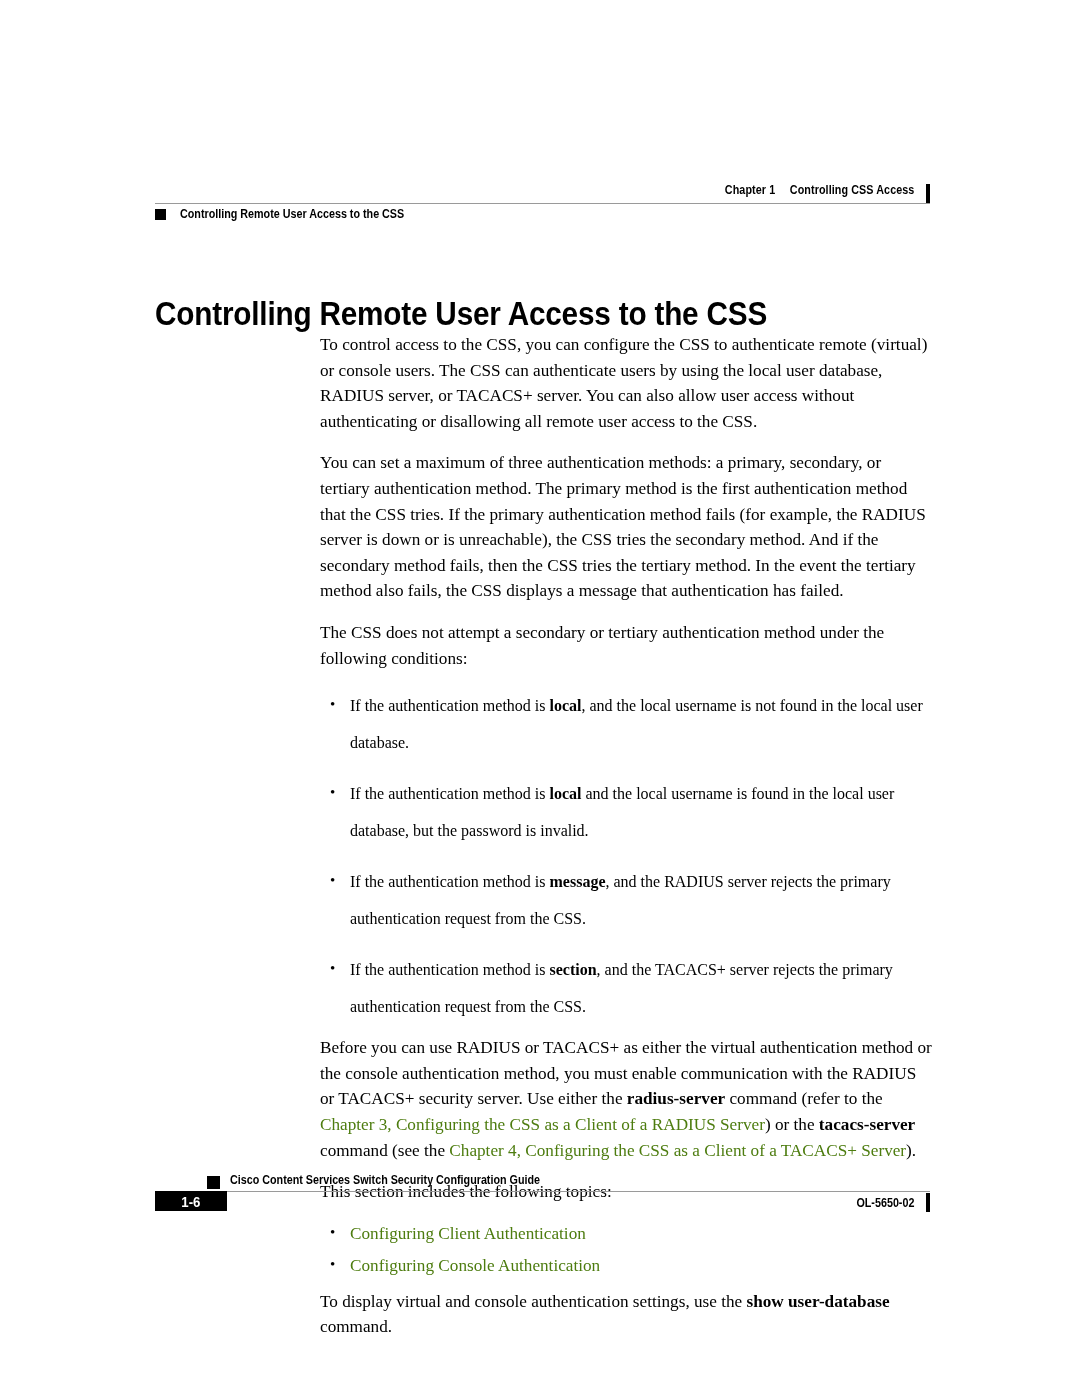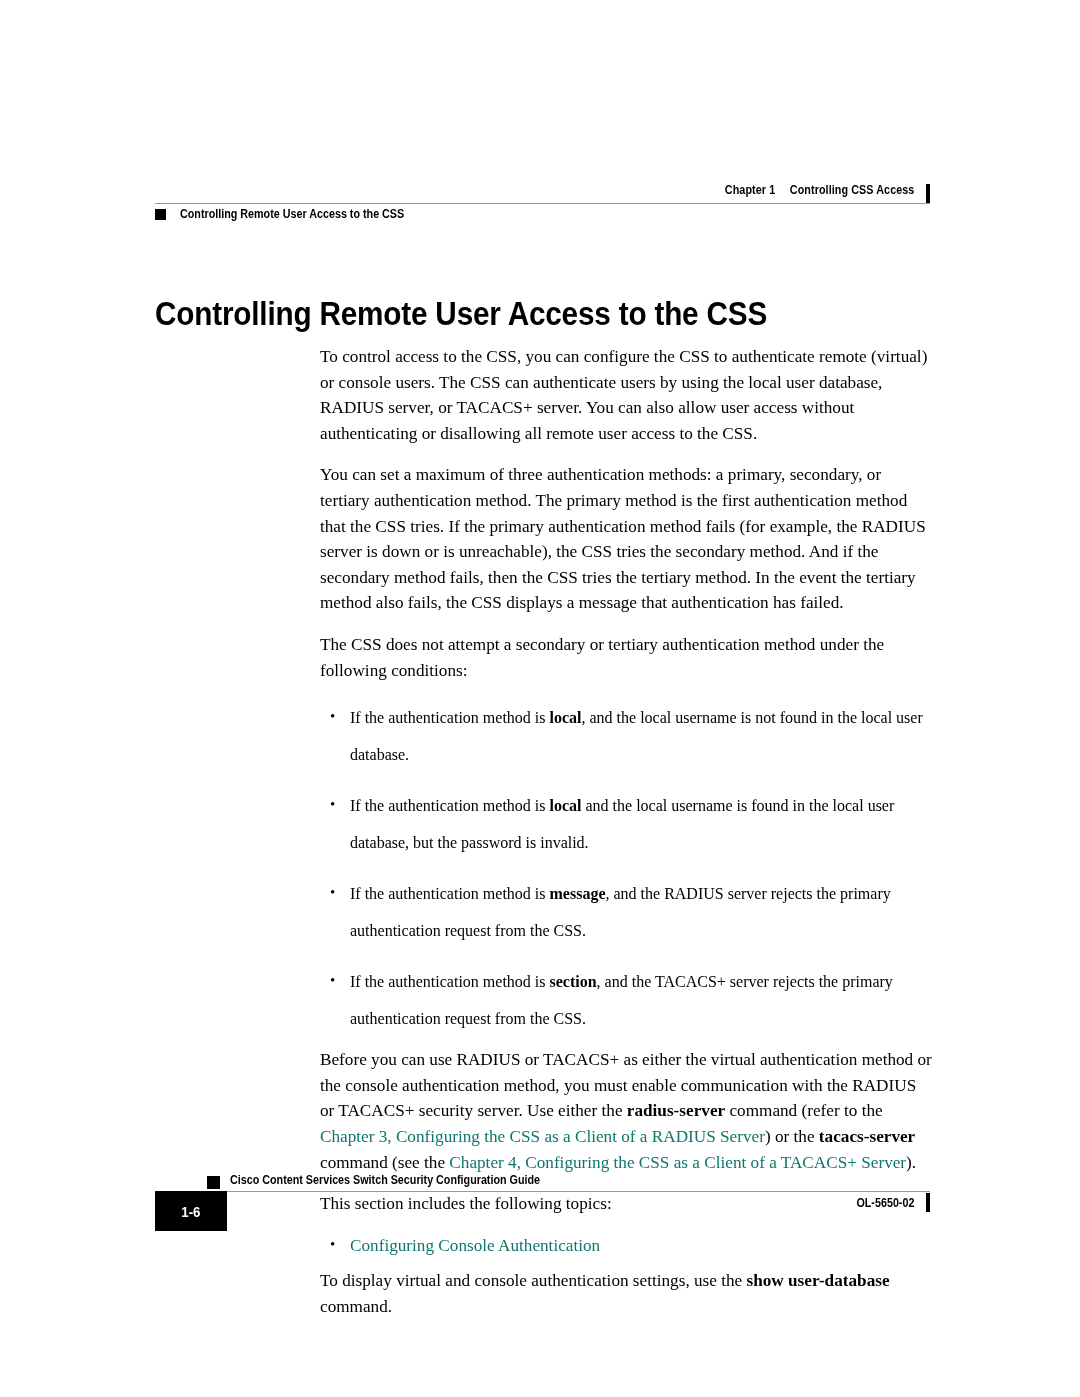--- a/index.html
+++ b/index.html
@@ -94,21 +94,21 @@
     letter-spacing: -0.2px;
     white-space: nowrap;
     transform: scaleX(0.9);
     transform-origin: left top;
   }
 
   
   .body-col {
     position: absolute;
     left: 320px;
-    top: 344px;
+    top: 332px;
     width: 612px;
     font-family: Liberation Serif, serif;
   }
   p.para {
     margin: 0 0 16px 0;
     font-size: 17.2px;
     line-height: 25.6px;
     text-align: left;
   }
   p.para:last-child { margin-bottom: 8px; }
@@ -150,21 +150,21 @@
     content: "\2022";
     position: absolute;
     left: 10px;
     top: -1px;
     font-size: 15px;
     color: #000;
   }
 
   b, .bold { font-weight: bold; }
   .xref {
-    color: #0f766e;
+    color: #4d7c0f;
     text-decoration: none;
   }
   .sp-2 { margin-bottom: 18px; }
 
   
   .footer {
     position: absolute;
     left: 155px;
     top: 1165px;
     width: 775px;
@@ -195,21 +195,21 @@
     top: 26px;
     width: 723px;
     height: 1px;
     background: #9a9a9a;
   }
   .footer-pagebox {
     position: absolute;
     left: 0px;
     top: 26px;
     width: 72px;
-    height: 40px;
+    height: 20px;
     background: #000000;
     color: #ffffff;
     font-family: "Liberation Sans Narrow", "Liberation Sans", sans-serif;
     font-weight: bold;
     font-size: 15px;
     display: flex;
     align-items: center;
     justify-content: center;
   }
   .footer-pagebox span { transform: scaleX(0.88); display: inline-block; }
@@ -265,20 +265,21 @@
       <li><span>If the authentication method is </span><b>local</b><span> and the local username is found in the local user database, but the password is invalid.</span></li>
       <li><span>If the authentication method is </span><b>message</b><span>, and the RADIUS server rejects the primary authentication request from the CSS.</span></li>
       <li><span>If the authentication method is </span><b>section</b><span>, and the TACACS+ server rejects the primary authentication request from the CSS.</span></li>
     </ul>
 
     <p class="para sp-2"><span>Before you can use RADIUS or TACACS+ as either the virtual authentication method or the console authentication method, you must enable communication with the RADIUS or TACACS+ security server. Use either the </span><b>radius-server</b><span> command (refer to the </span><a class="xref" href="#">Chapter 3, Configuring the CSS as a Client of a RADIUS Server</a><span>) or the </span><b>tacacs-server</b><span> command (see the </span><a class="xref" href="#">Chapter 4, Configuring the CSS as a Client of a TACACS+ Server</a><span>).</span></p>
 
     <p class="para">This section includes the following topics:</p>
 
     <ul class="topics">
+      <li><a class="xref" href="#">Configuring Client Authentication</a></li>
       <li><a class="xref" href="#">Configuring Console Authentication</a></li>
     </ul>
 
     <p class="para"><span>To display virtual and console authentication settings, use the </span><b>show user-database</b><span> command.</span></p>
 
   </div>
 
   <div class="footer">
     <div class="footer-square"></div>
     <div class="footer-guide">Cisco Content Services Switch Security Configuration Guide</div>

